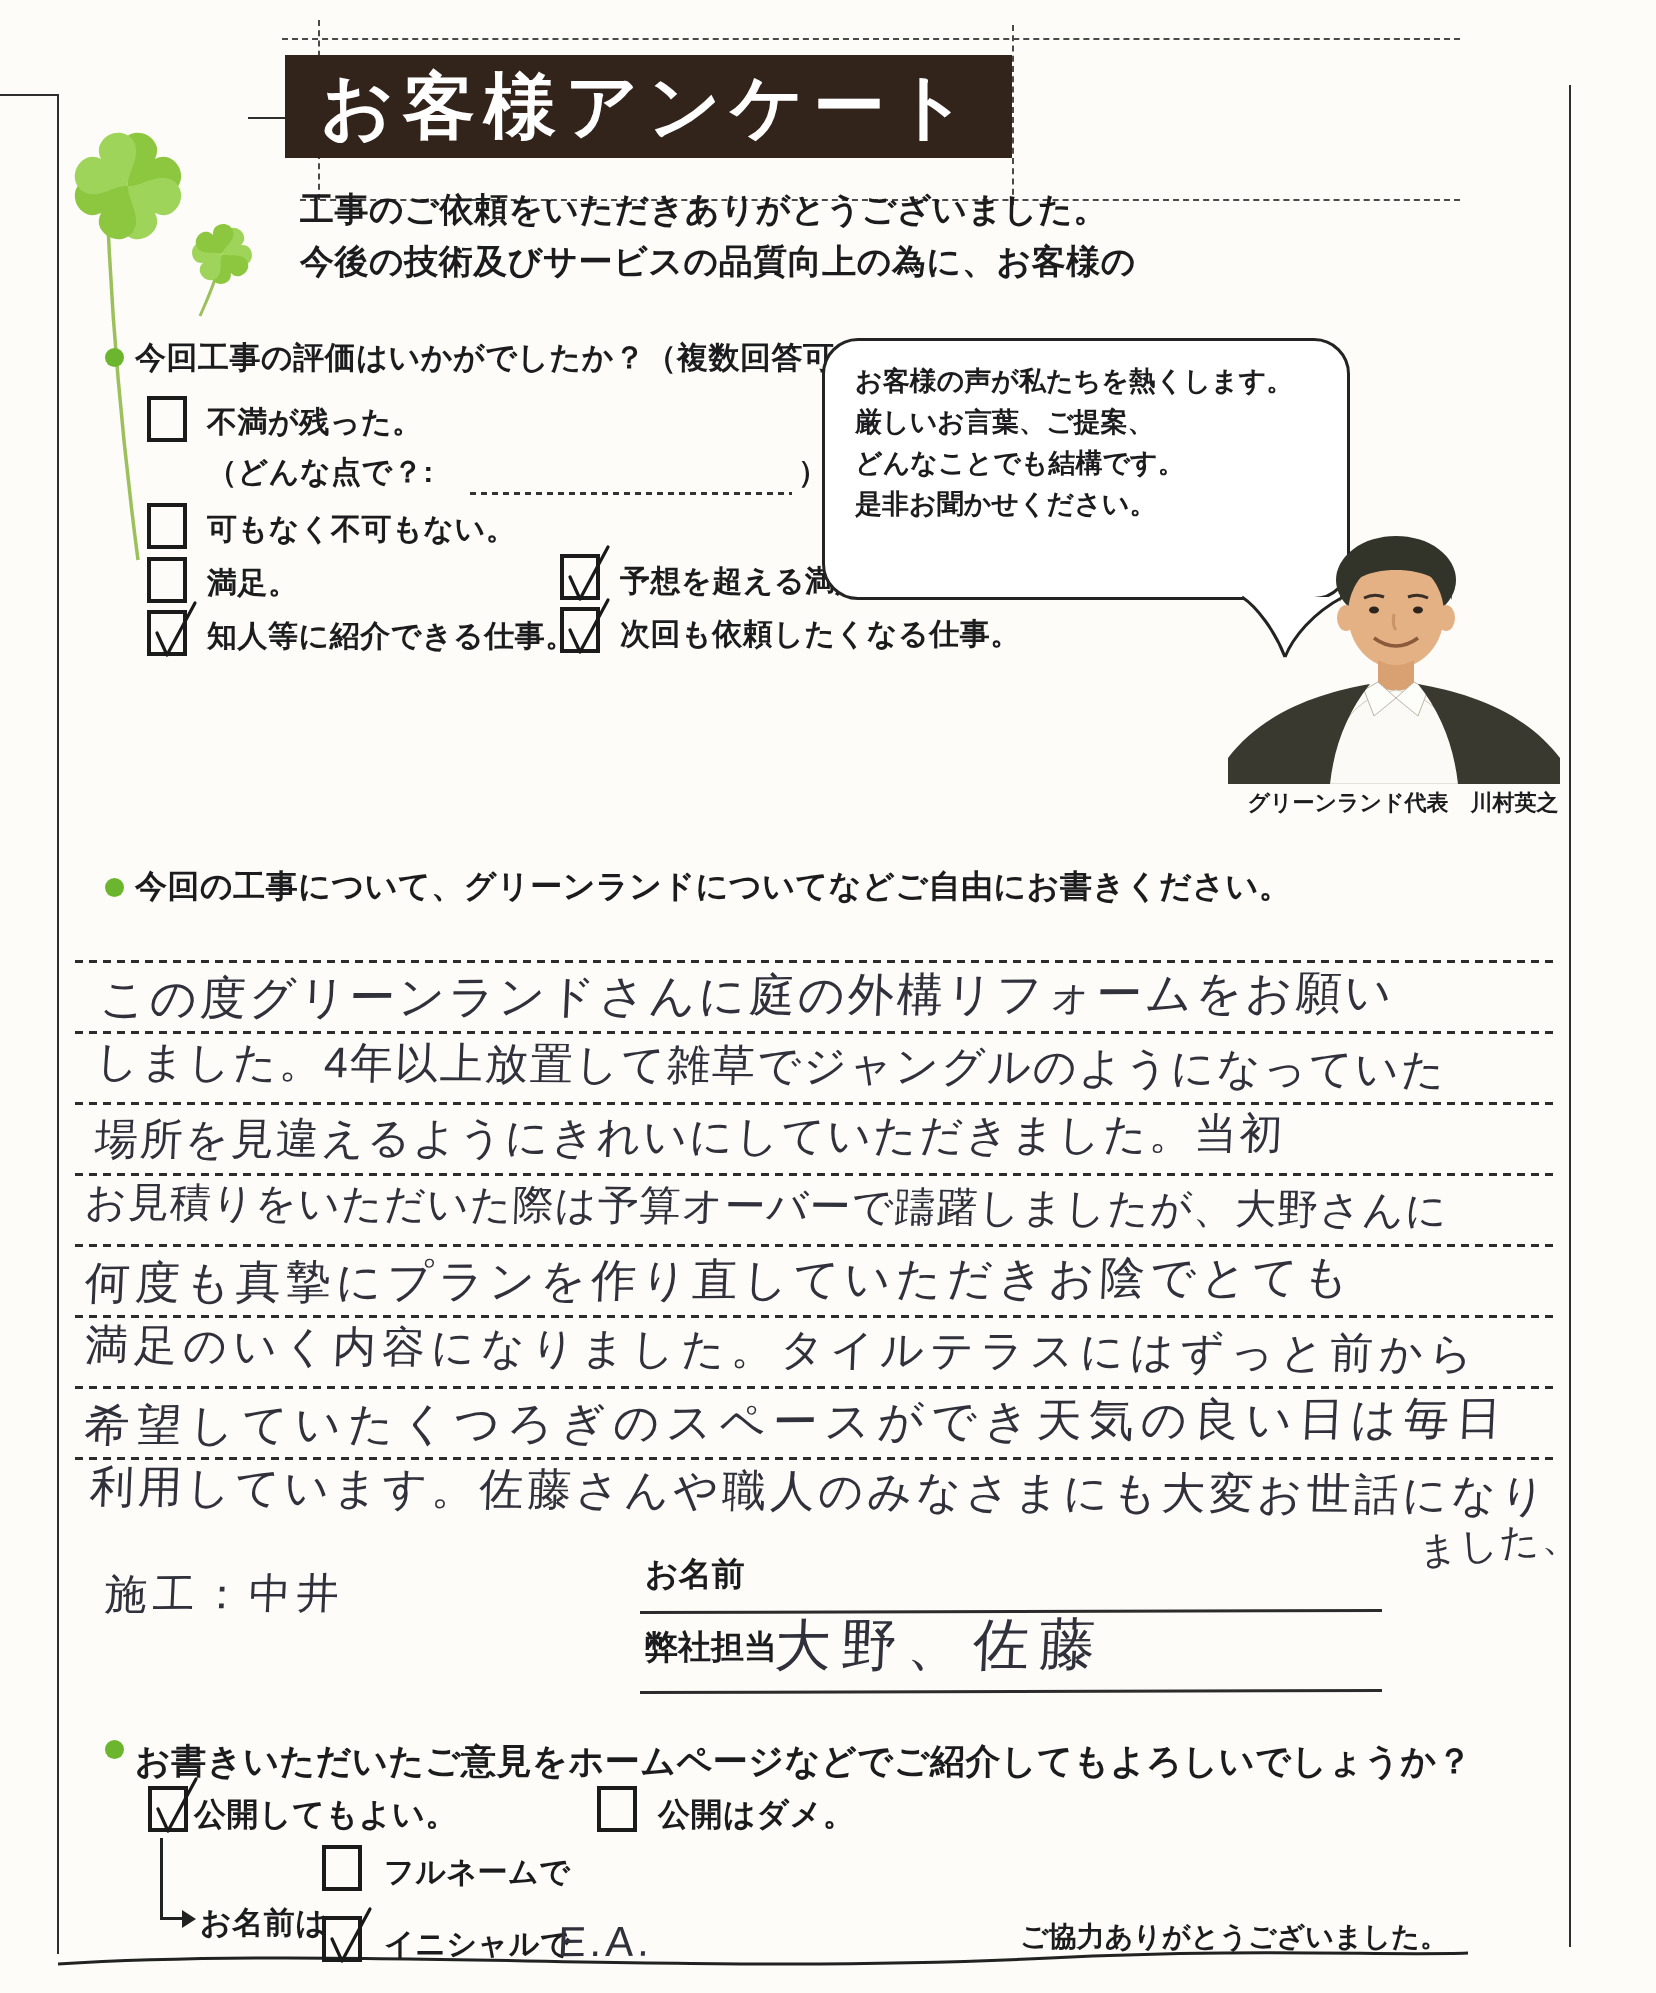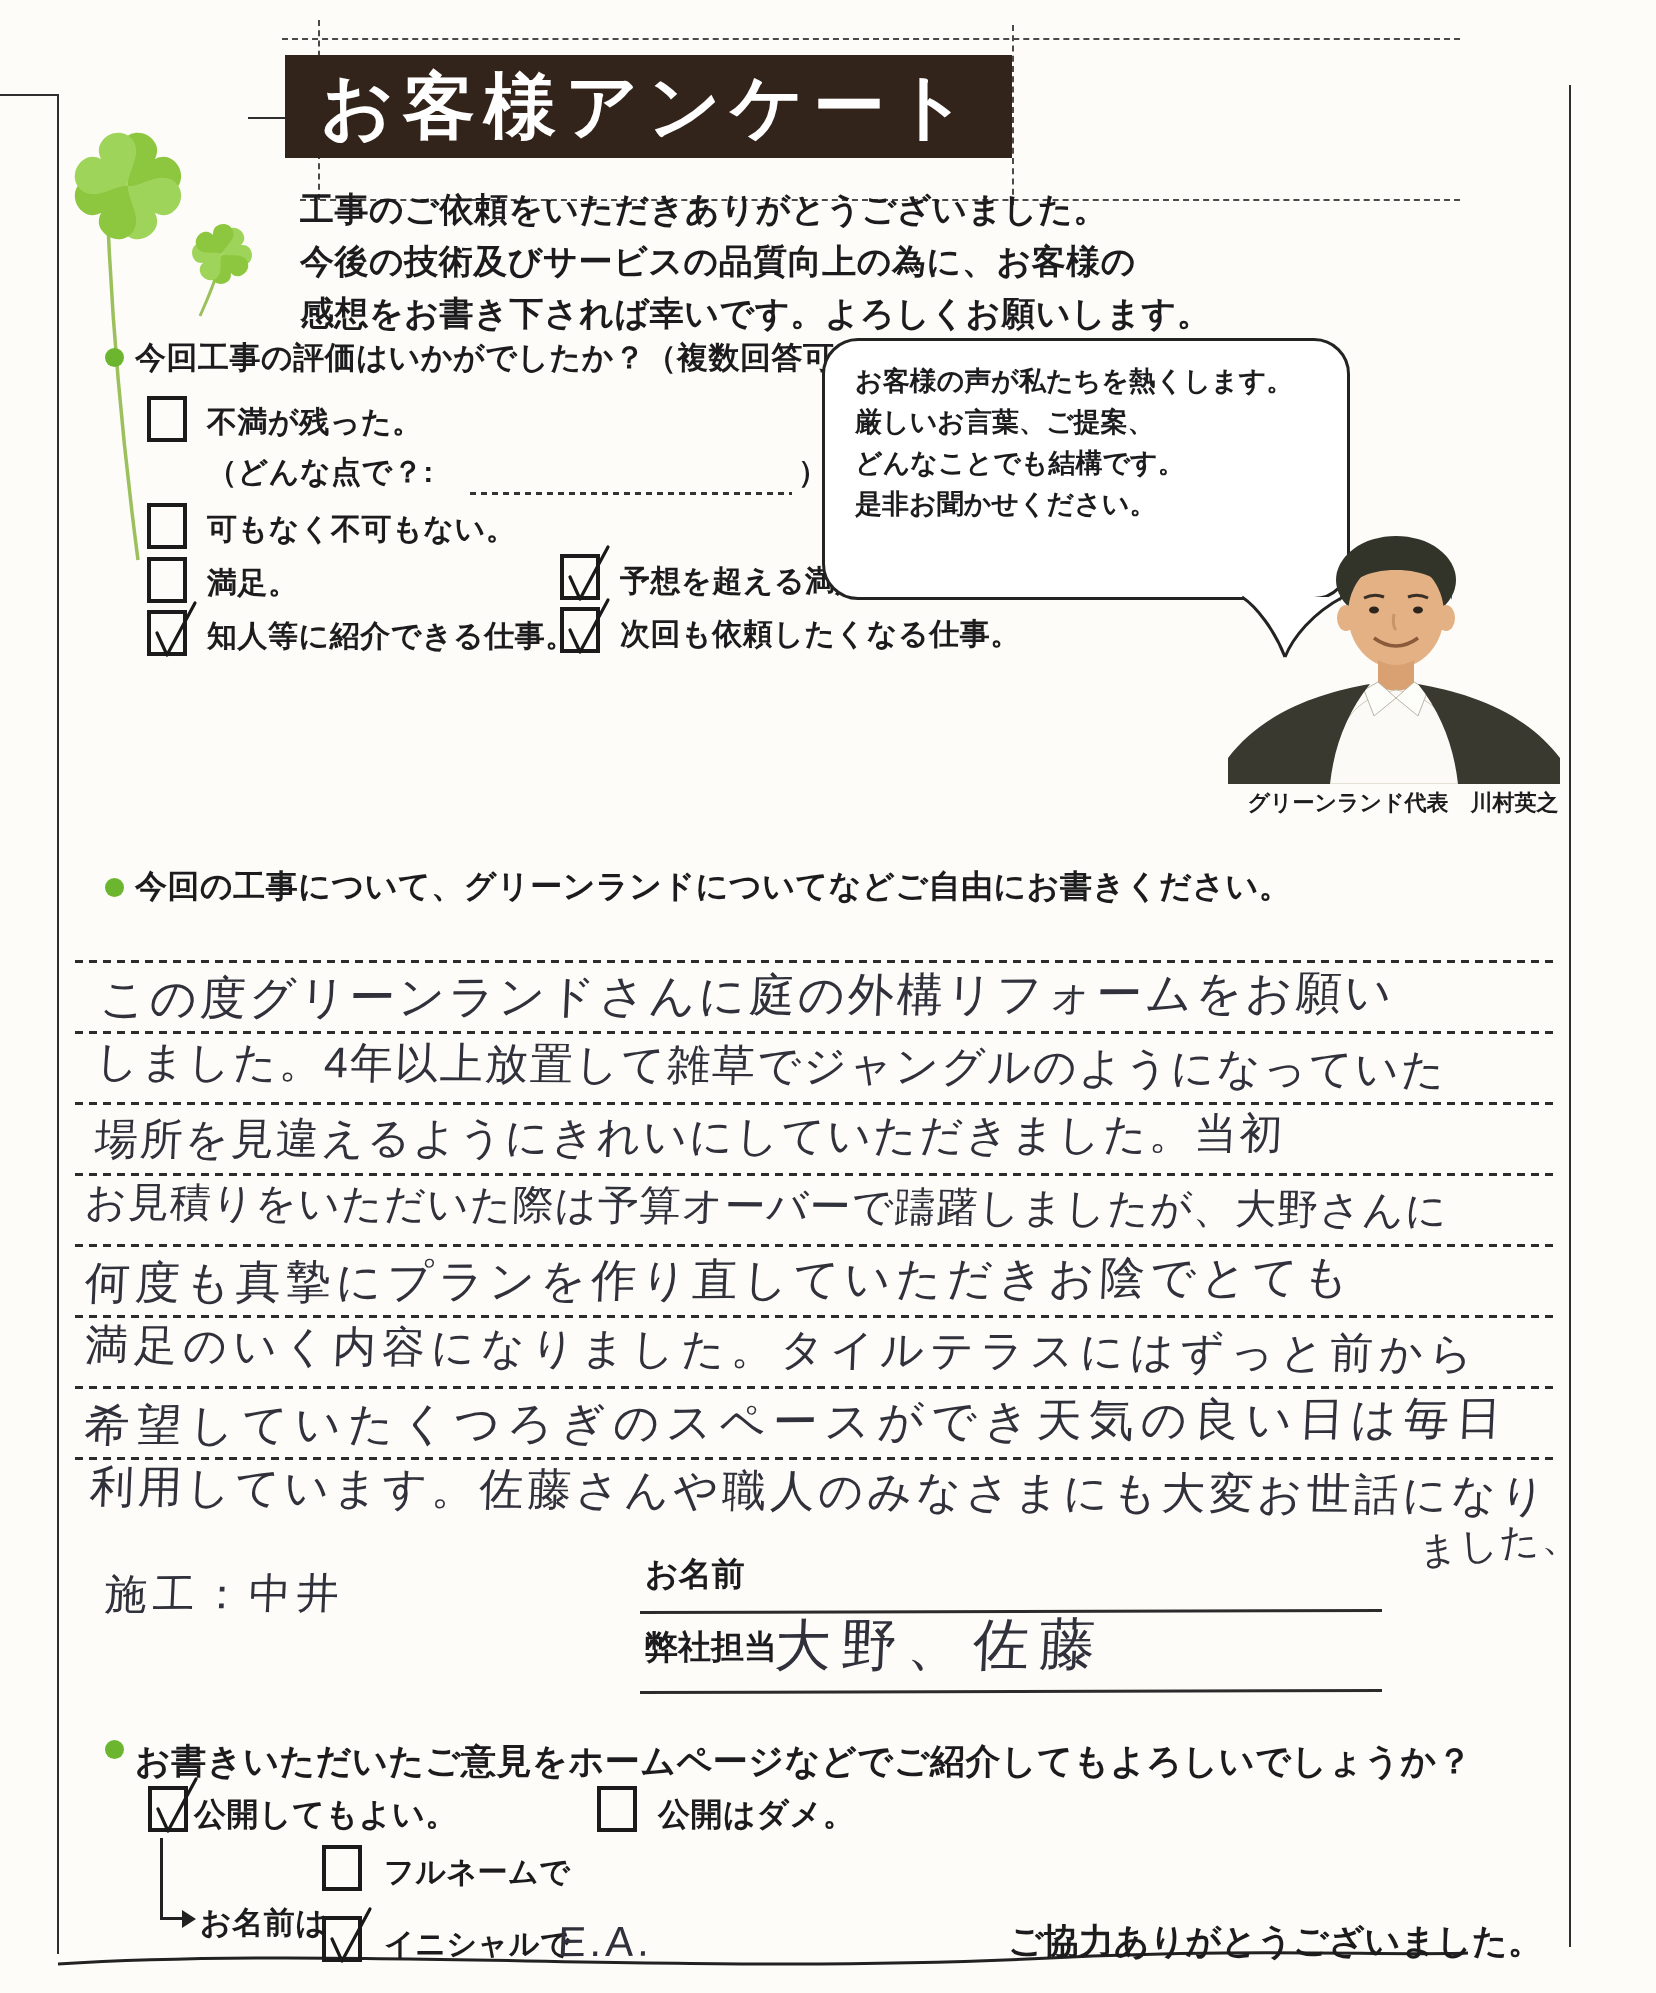--- a/index.html
+++ b/index.html
@@ -43,21 +43,21 @@
         background:repeating-linear-gradient(90deg,var(--line) 0 8px,transparent 8px 14px);}
   .hw{position:absolute;color:var(--hand);font-size:43px;letter-spacing:2px;white-space:nowrap;
       transform:skewX(-3deg) rotate(-0.3deg);font-weight:400;}
   .hw.alt{transform:skewX(-2deg) rotate(0.35deg);}
   
   .flabel{position:absolute;font-size:33px;font-weight:700;white-space:nowrap;}
   .fuline{position:absolute;height:2.5px;background:#2b2b2b;transform:rotate(-0.15deg);}
   .arrowV{position:absolute;width:3px;background:#222;}
   .arrowH{position:absolute;height:3px;background:#222;}
   .arrowHead{position:absolute;width:0;height:0;border-left:14px solid #222;border-top:9px solid transparent;border-bottom:9px solid transparent;}
-  .thanks{position:absolute;font-size:35px;font-weight:700;white-space:nowrap;}
+  .thanks{position:absolute;font-size:28px;font-weight:700;white-space:nowrap;margin-left:12px;}
 </style>
 </head>
 <body>
 
 <div class="page">
 
   <div class="dashH" style="left:282px;top:38px;width:1178px;"></div>
   <div class="dashV" style="left:318px;top:20px;height:180px;z-index:0;"></div>
   <div class="dashV" style="left:1012px;top:25px;height:180px;z-index:0;"></div>
   <div class="hline" style="left:248px;top:117px;width:82px;z-index:0;"></div>
@@ -102,21 +102,20 @@
     </g>
   </svg>
 
   <div class="banner">
     <div class="t">お客様アンケート</div>
   </div>
 
   <div class="intro">
     <div>工事のご依頼をいただきありがとうございました。</div>
     <div>今後の技術及びサービスの品質向上の為に、お客様の</div>
-    <div>感想をお書き下されば幸いです。よろしくお願いします。</div>
   </div>
 
   <div class="bullet" style="left:105px;top:348px;"></div>
   <div class="h" style="left:135px;top:337px;">今回工事の評価はいかがでしたか？（複数回答可）</div>
 
   <div class="cb" style="left:147px;top:396px;">
     
   </div>
   <div class="opt" style="left:207px;top:402px;">不満が残った。</div>
 

